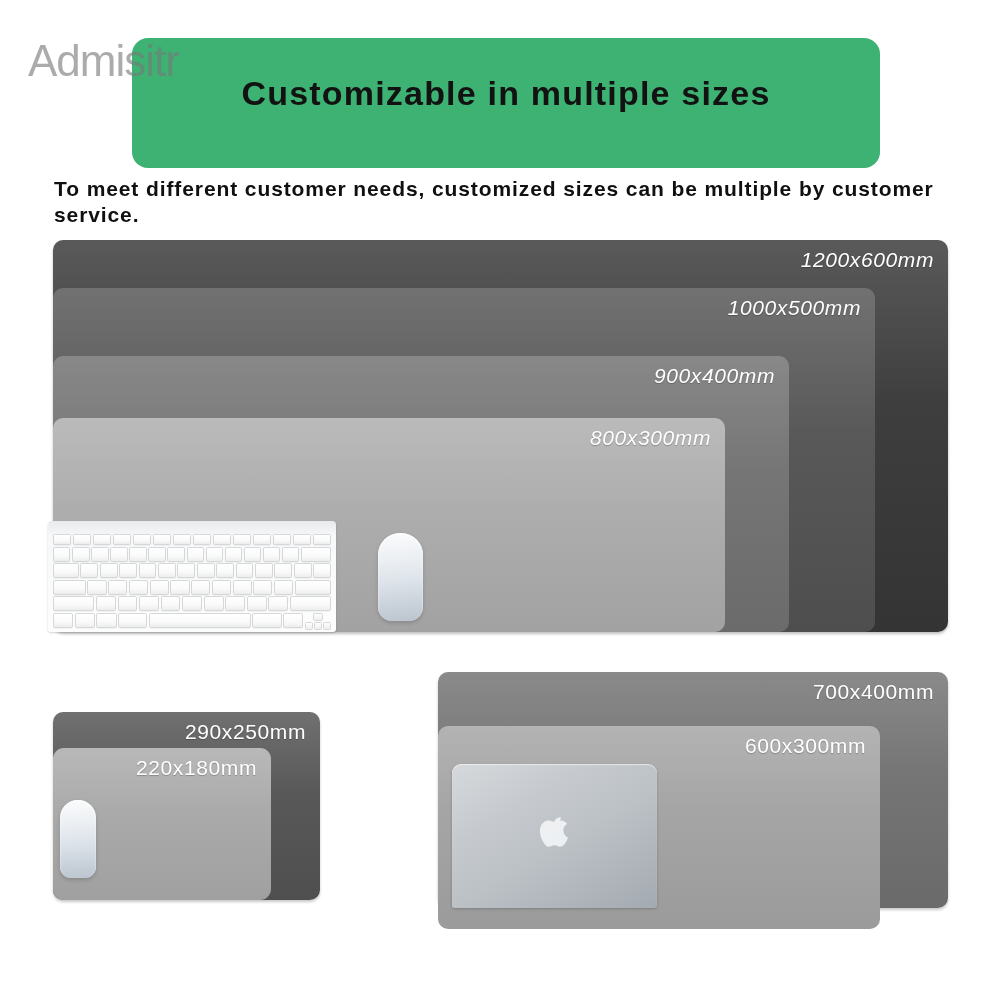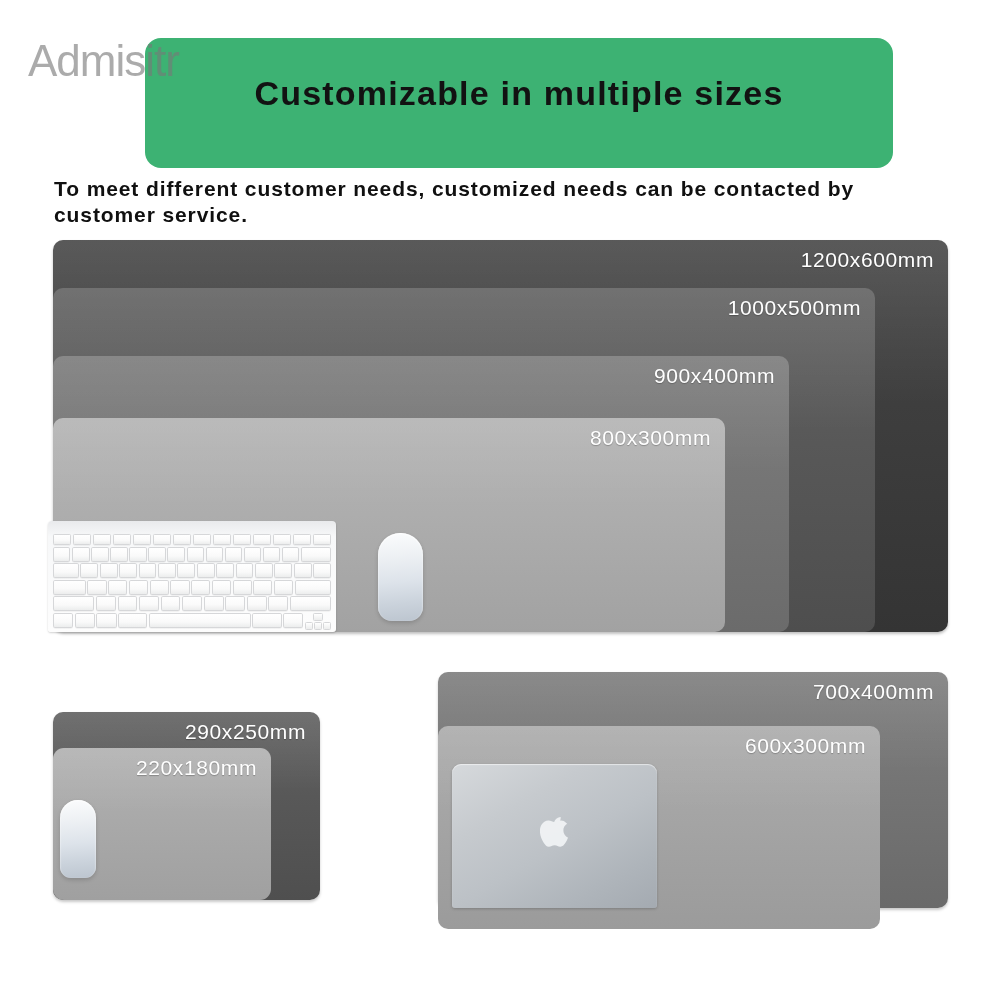--- a/index.html
+++ b/index.html
@@ -29,21 +29,21 @@
     color: rgba(120,120,120,0.62);
     z-index: 40;
     pointer-events: none;
     user-select: none;
     white-space: nowrap;
   }
 
   
   .banner {
     position: absolute;
-    left: 145px;
+    left: 132px;
     top: 38px;
     width: 748px;
     height: 130px;
     background: #3db273;
     border-radius: 16px;
     z-index: 20;
   }
   .banner-text {
     position: absolute;
     left: 0;
@@ -86,21 +86,21 @@
     color: #ffffff;
     font-family: "Liberation Sans", sans-serif;
     font-size: 21px;
     font-weight: 400;
     letter-spacing: 0.6px;
     white-space: nowrap;
     text-shadow: 0 1px 1px rgba(0,0,0,0.25);
   }
 
   
-  #stack-large { position: absolute; left: 0; top: 0; width: 828px; height: 1000px; }
+  #stack-large { position: absolute; left: 0; top: 0; width: 828px; height: 1000px; font-style: italic; }
 
   .pad-1200 {
     left: 53px; top: 240px; width: 895px; height: 392px;
     background: linear-gradient(180deg, #4a4a4a 0%, #3e3e3e 42%, #343434 100%);
     box-shadow: 0 2px 3px rgba(0,0,0,0.25);
   }
   .pad-1000 {
     left: 53px; top: 288px; width: 822px; height: 344px;
     background: linear-gradient(180deg, #646464 0%, #585858 45%, #4e4e4e 100%);
   }
@@ -220,21 +220,21 @@
 </style>
 </head>
 <body>
 
 <div class="watermark">Admisitr</div>
 
 <div class="banner">
   <div class="banner-text">Customizable in multiple sizes</div>
 </div>
 
-<div class="subtitle">To meet different customer needs, customized needs can be contacted by customer service.</div>
+<div class="subtitle">To meet different customer needs, customized sizes can be multiple by customer service.</div>
 
 <div id="stack-large">
 
   <div class="pad pad-1200">
     <div class="gloss"></div>
     <div class="pad-label">1200x600mm</div>
   </div>
 
   <div class="pad pad-1000">
     <div class="gloss"></div>

